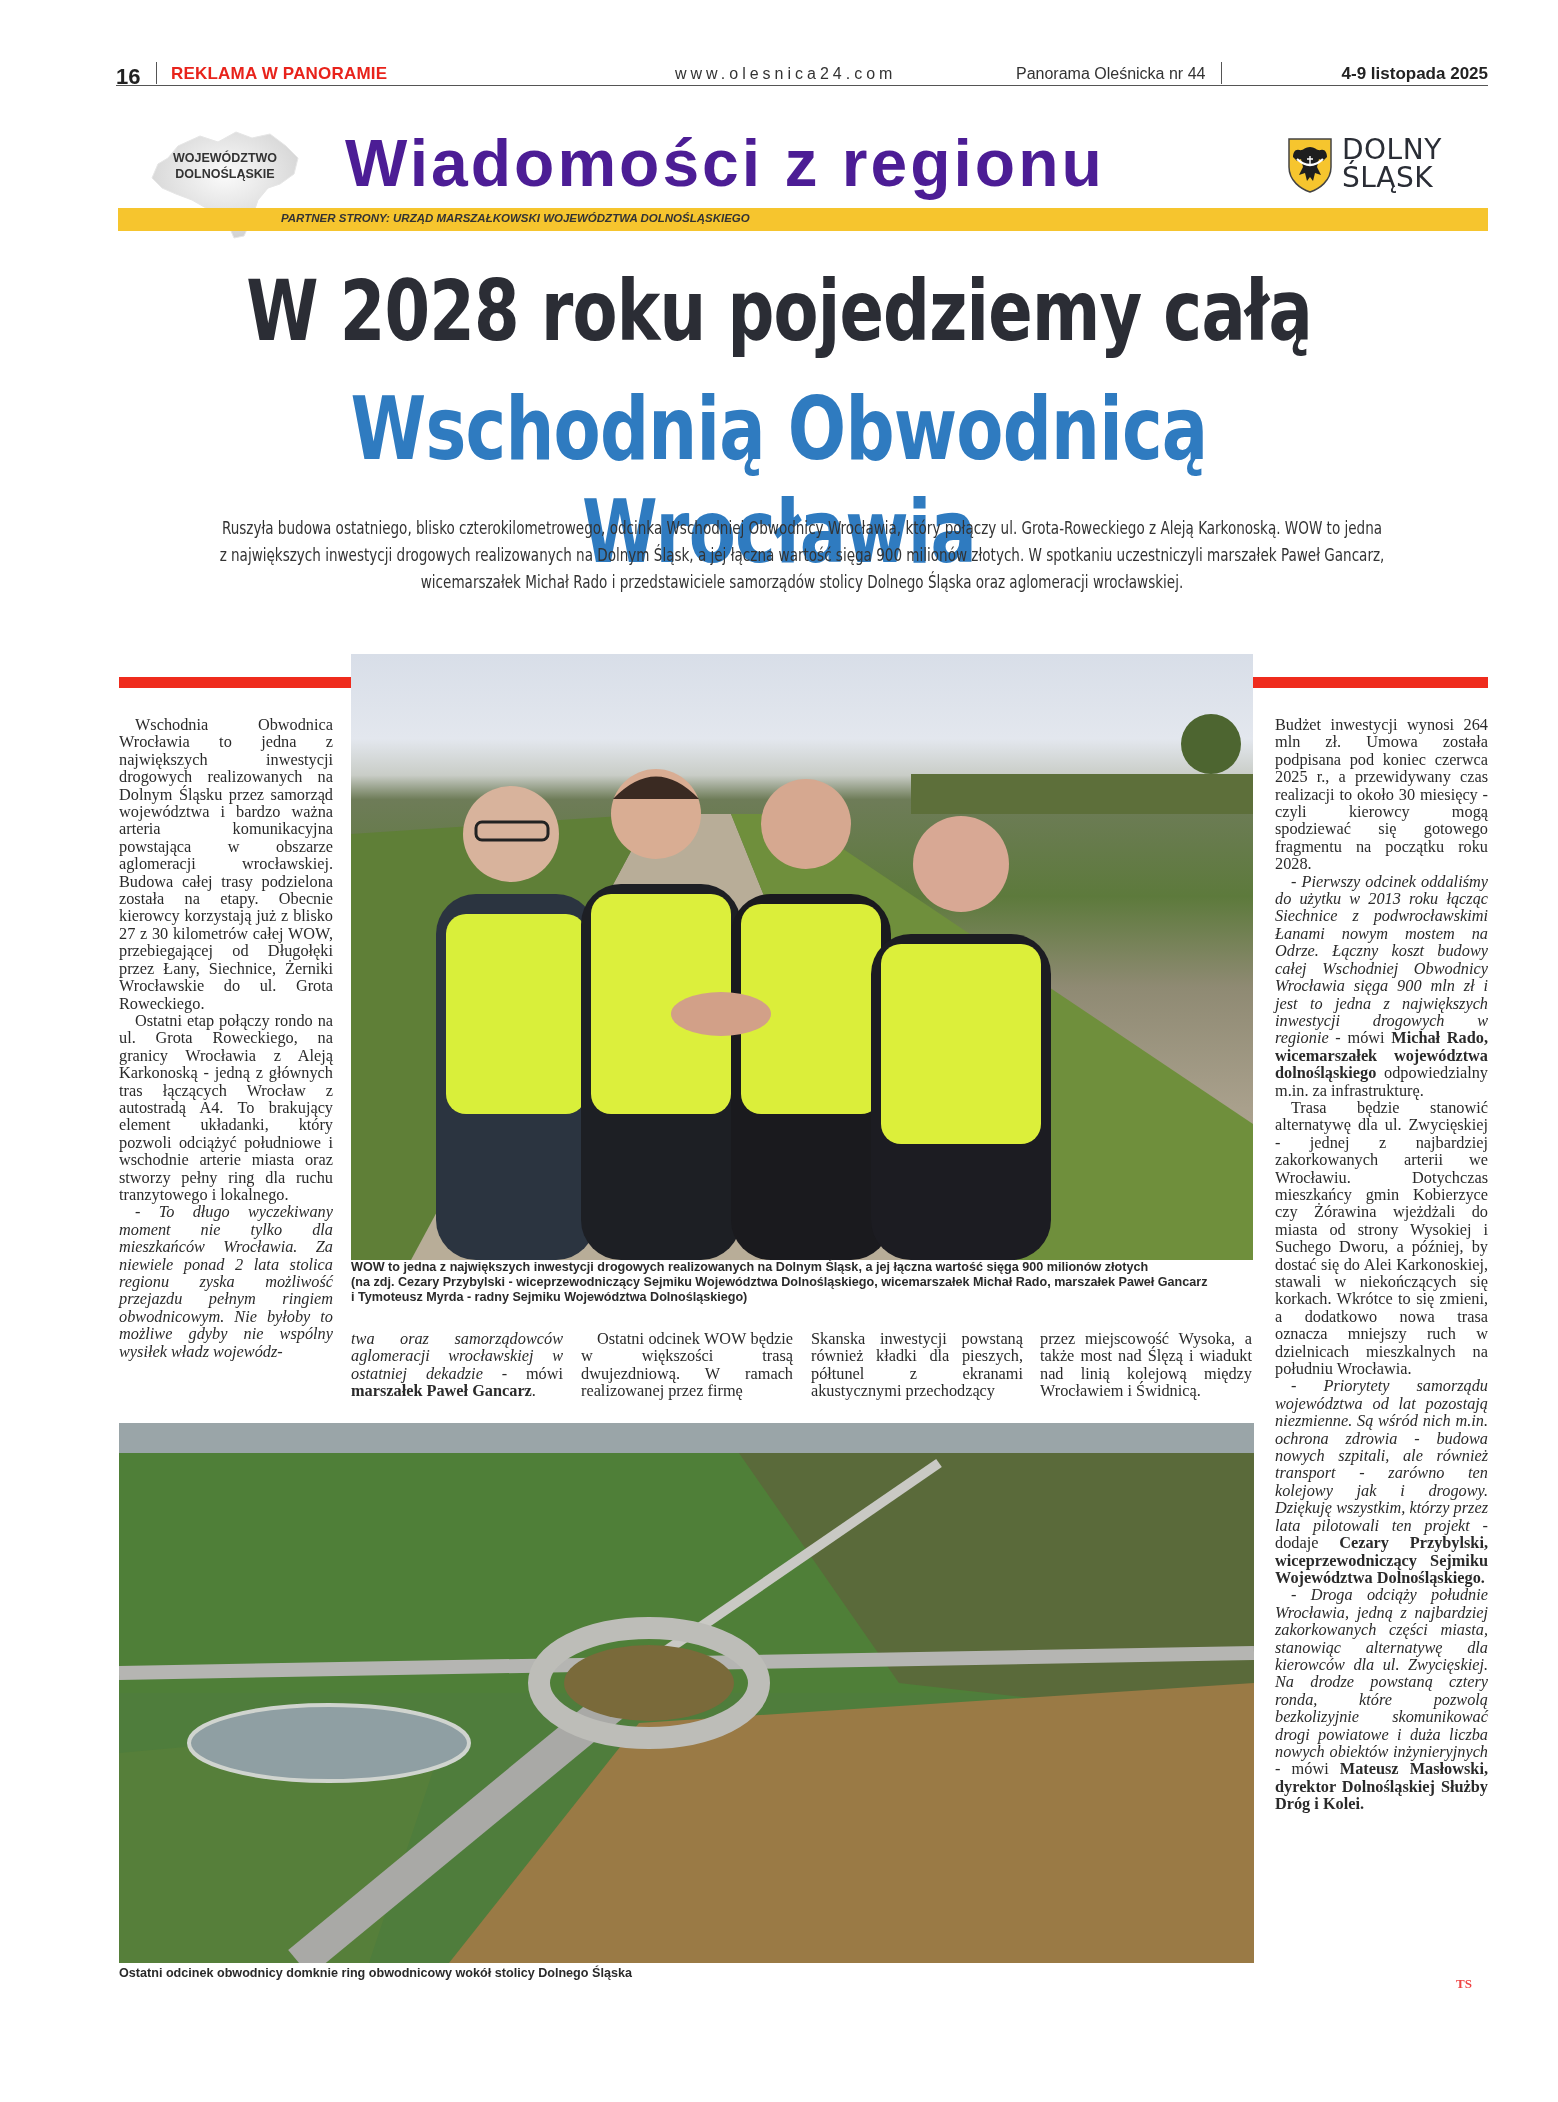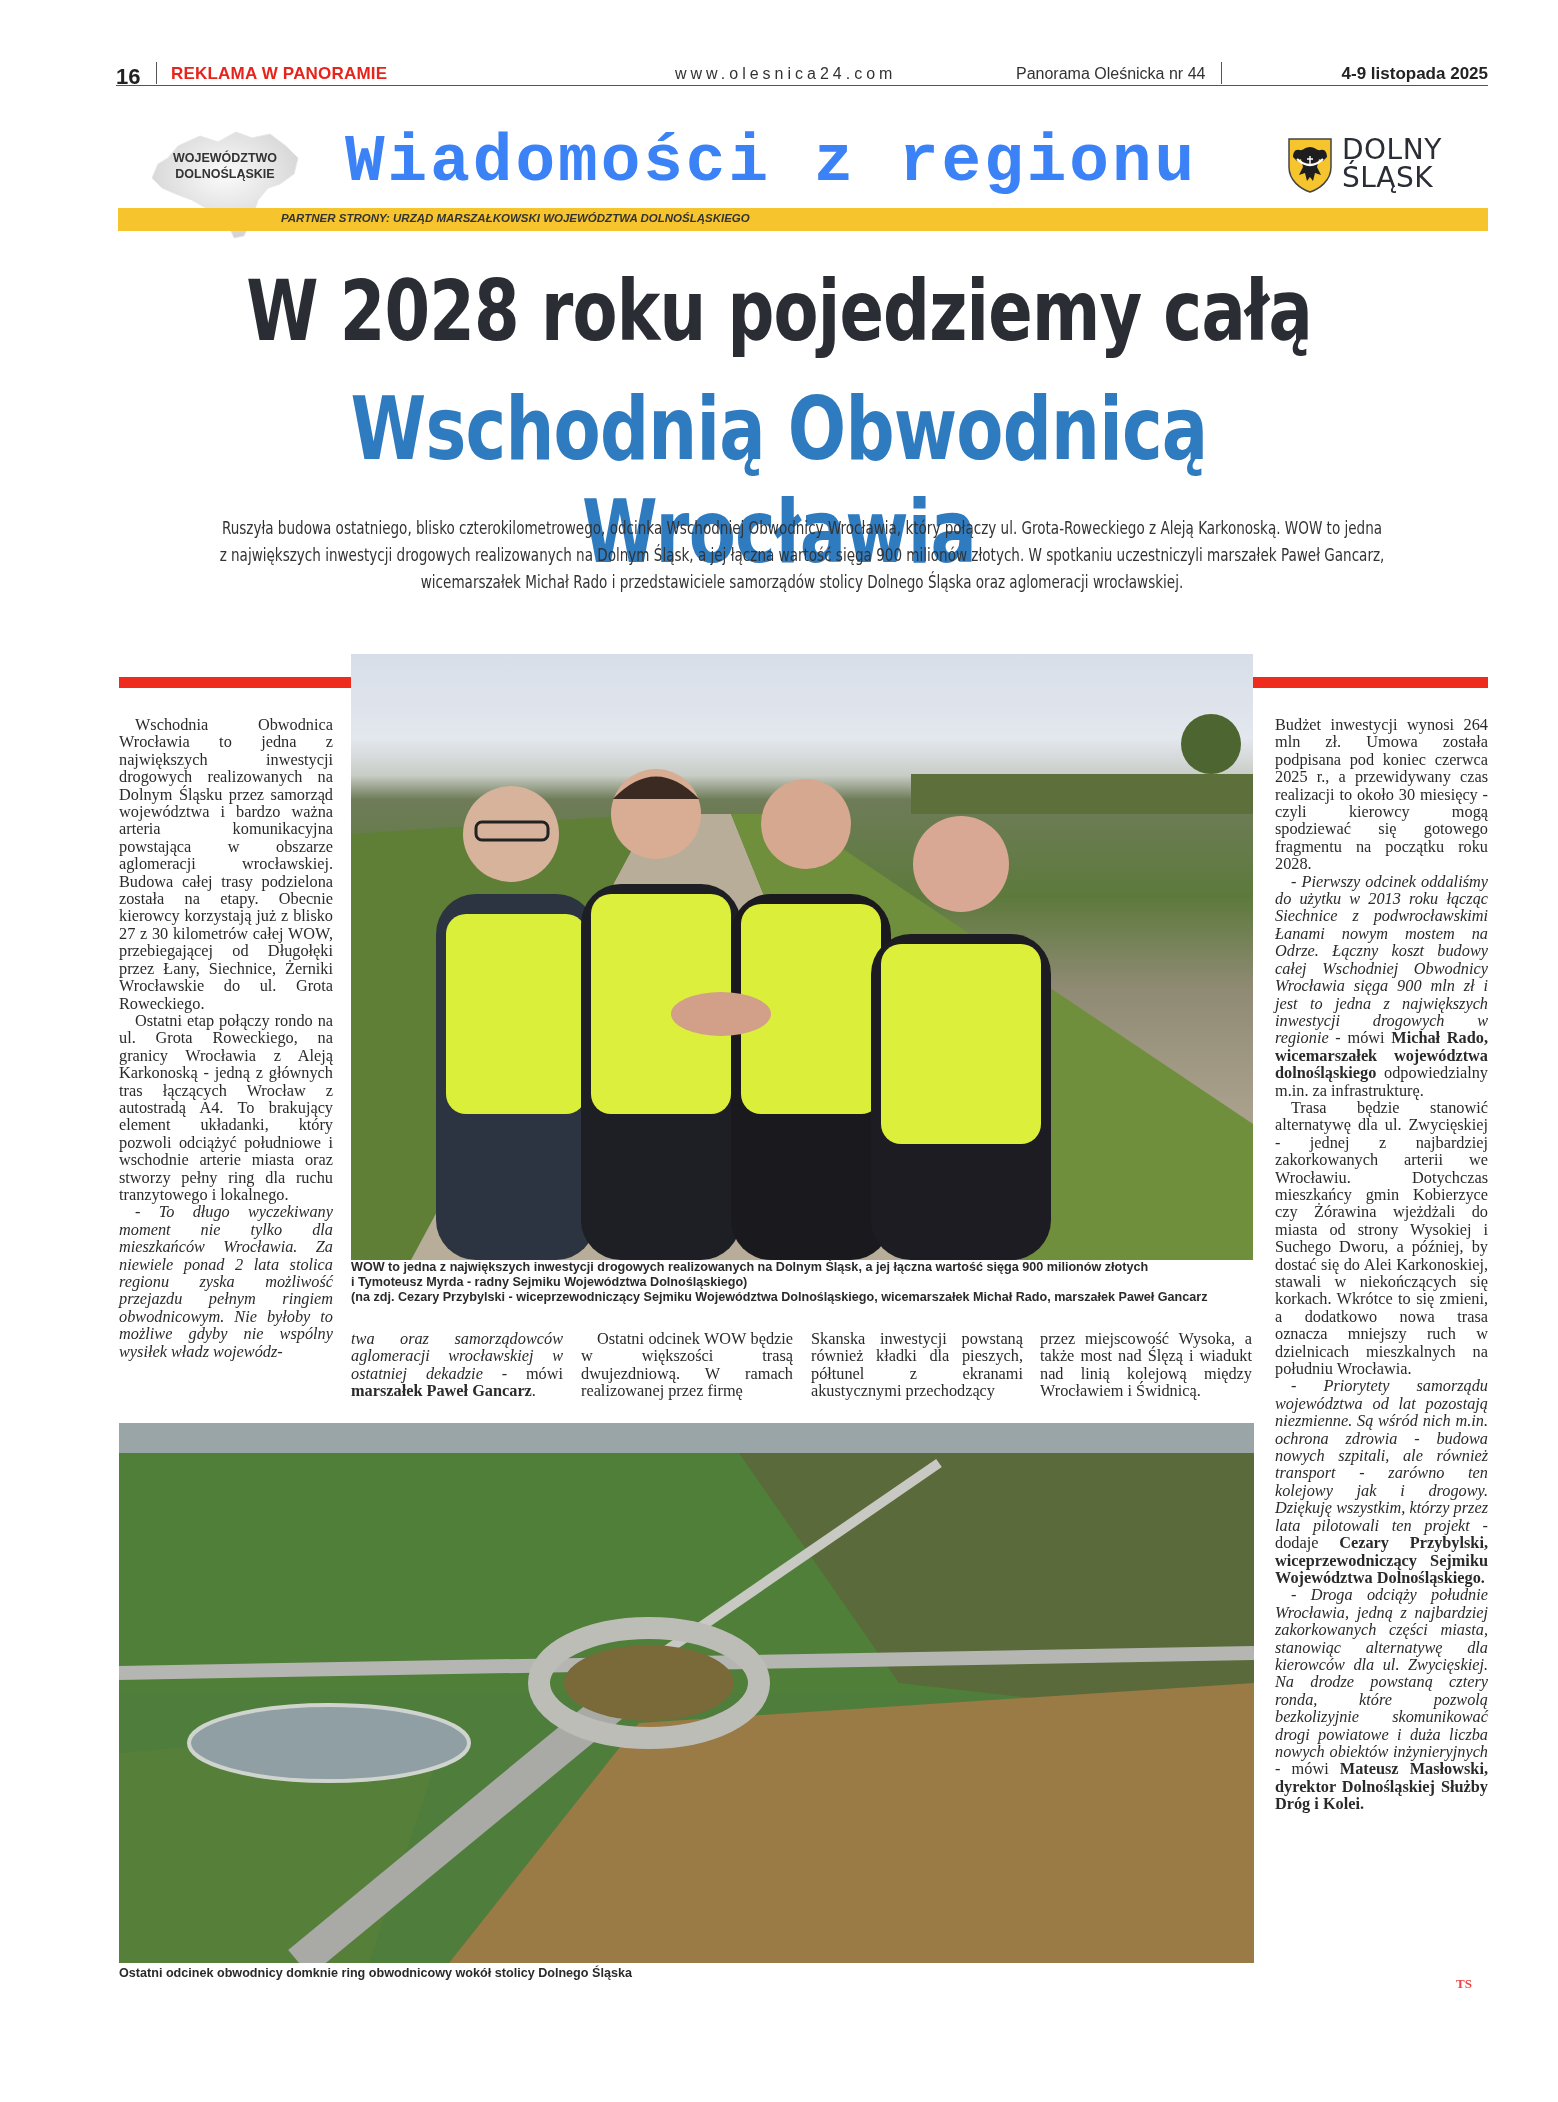--- a/index.html
+++ b/index.html
@@ -12,21 +12,21 @@
     .runhead .sep1 { position: absolute; left: 40px; top: 0; width: 1px; height: 22px; background: #555; }
     .runhead .sect { position: absolute; left: 55px; top: 2px; font-weight: bold; font-size: 17px; color: #e8231b; letter-spacing: 0.2px; }
     .runhead .url { position: absolute; left: 559px; top: 3px; font-size: 16px; letter-spacing: 4px; color: #333; }
     .runhead .issue { position: absolute; left: 900px; top: 3px; font-size: 16px; color: #333; }
     .runhead .sep2 { position: absolute; left: 1105px; top: 0; width: 1px; height: 22px; background: #555; }
     .runhead .date { position: absolute; right: 0; top: 2px; font-weight: bold; font-size: 17px; color: #222; }
 
     
     .region-map { position: absolute; left: 148px; top: 128px; width: 160px; height: 112px; }
     .region-label { position: absolute; left: 160px; top: 150px; width: 130px; text-align: center; font-family: "Liberation Sans", sans-serif; font-weight: bold; font-size: 12.5px; line-height: 16px; color: #333; }
-    .section-title { position: absolute; left: 345px; top: 118px; font-family: Liberation Mono, monospace; font-weight: bold; font-size: 66px; letter-spacing: 3px; color: #3b82f6; line-height: 90px; }
+    .section-title { position: absolute; left: 345px; top: 118px; font-family: Liberation Sans, sans-serif; font-weight: bold; font-size: 66px; letter-spacing: 3px; color: #4c1d95; line-height: 90px; }
     .yellow-band { position: absolute; left: 118px; top: 208px; width: 1370px; height: 23px; background: #f6c52e; }
     .partner { position: absolute; left: 281px; top: 212px; font-family: "Liberation Sans", sans-serif; font-style: italic; font-weight: bold; font-size: 11.5px; color: #333; }
     .coat { position: absolute; left: 1287px; top: 137px; width: 46px; height: 56px; }
     .brand { position: absolute; left: 1342px; top: 136px; font-family: "DejaVu Sans", sans-serif; font-weight: normal; font-size: 28px; line-height: 28px; color: #2a2d35; letter-spacing: 0.5px; }
 
     
     .headline { position: absolute; left: 0; width: 1558px; text-align: center; font-family: "DejaVu Sans", sans-serif; font-weight: bold; transform-origin: center; }
     .h1 { top: 262px; font-size: 84px; color: #2b2d35; transform: scaleX(0.78); letter-spacing: -1px; }
     .h2 { top: 377px; font-size: 88px; color: #2f7bc0; transform: scaleX(0.78); letter-spacing: -1px; }
 
@@ -139,22 +139,22 @@
       <rect x="520" y="280" width="180" height="326" rx="40" fill="#1c1c22"></rect>
       <rect x="530" y="290" width="160" height="200" rx="20" fill="#dcef3a"></rect>
       <circle cx="610" cy="210" r="48" fill="#d8a894"></circle>
     </g>
 
     <ellipse cx="370" cy="360" rx="50" ry="22" fill="#d2a088"></ellipse>
   </svg>
 </div>
 <div class="cap cap1">
   <div>WOW to jedna z największych inwestycji drogowych realizowanych na Dolnym Śląsk, a jej łączna wartość sięga 900 milionów złotych</div>
+  <div>(na zdj. Cezary Przybylski - wiceprzewodniczący Sejmiku Województwa Dolnośląskiego, wicemarszałek Michał Rado, marszałek Paweł Gancarz</div>
   <div>i Tymoteusz Myrda - radny Sejmiku Województwa Dolnośląskiego)</div>
-  <div>(na zdj. Cezary Przybylski - wiceprzewodniczący Sejmiku Województwa Dolnośląskiego, wicemarszałek Michał Rado, marszałek Paweł Gancarz</div>
 </div>
 
 <div class="col c-left">
   <p>Wschodnia Obwodnica Wrocławia to jedna z największych inwestycji drogowych realizowanych na Dolnym Śląsku przez samorząd województwa i bardzo ważna arteria komunikacyjna powstająca w obszarze aglomeracji wrocławskiej. Budowa całej trasy podzielona została na etapy. Obecnie kierowcy korzystają już z blisko 27 z 30 kilometrów całej WOW, przebiegającej od Długołęki przez Łany, Siechnice, Żerniki Wrocławskie do ul. Grota Roweckiego.</p>
   <p>Ostatni etap połączy rondo na ul. Grota Roweckiego, na granicy Wrocławia z Aleją Karkonoską - jedną z głównych tras łączących Wrocław z autostradą A4. To brakujący element układanki, który pozwoli odciążyć południowe i wschodnie arterie miasta oraz stworzy pełny ring dla ruchu tranzytowego i lokalnego.</p>
   <p><em>- To długo wyczekiwany moment nie tylko dla mieszkańców Wrocławia. Za niewiele ponad 2 lata stolica regionu zyska możliwość przejazdu pełnym ringiem obwodnicowym. Nie byłoby to możliwe gdyby nie wspólny wysiłek władz wojewódz-</em></p>
 </div>
 
 <div class="col c-b1">
   <p class="noind"><em>twa oraz samorządowców aglomeracji wrocławskiej w ostatniej dekadzie</em><span> - mówi </span><b>marszałek Paweł Gancarz</b><span>.</span></p>

